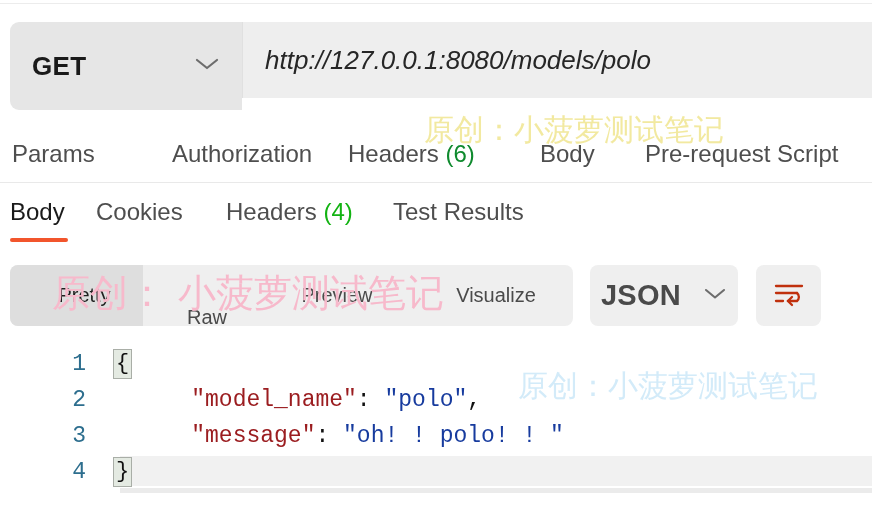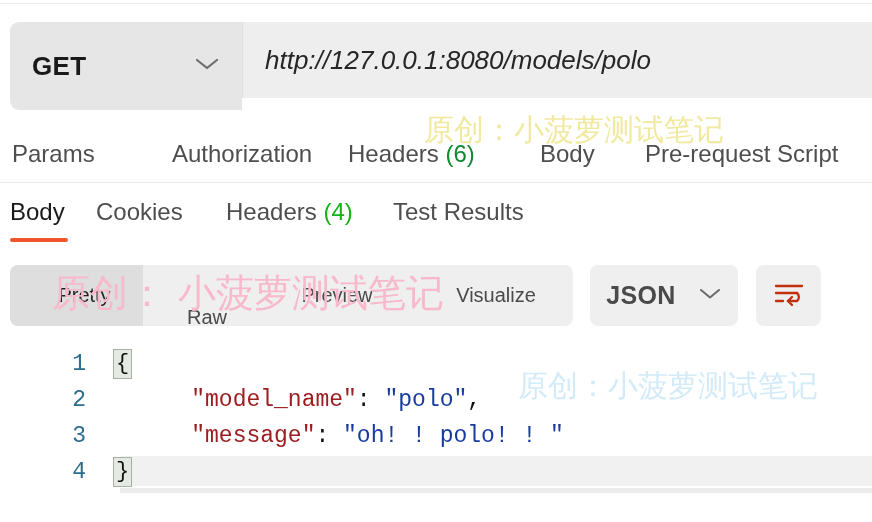--- a/index.html
+++ b/index.html
@@ -55,21 +55,21 @@
   .fmt-pretty { width:133px; }
   .fmt-raw    { width:112px;margin-top:44px; }
   .fmt-prev   { width:148px; }
   .fmt-vis    { width:170px; }
 
   .json-sel {
     position:absolute; left:590px; top:265px; width:148px; height:61px;
     background:#efefef; border-radius:8px;
     display:flex; align-items:center; justify-content:center; gap:22px;
   }
-  .json-sel .lbl { font-size:25px; font-weight:700; color:#4a4a4a; letter-spacing:.3px; }
+  .json-sel .lbl { font-size:29px; font-weight:700; color:#4a4a4a; letter-spacing:.3px; }
 
   .wrap-btn {
     position:absolute; left:756px; top:265px; width:65px; height:61px;
     background:#efefef; border-radius:8px;
     display:flex; align-items:center; justify-content:center;
   }
 
   
   .code-area { position:absolute; left:0; top:340px; width:872px; height:182px; background:#fff; }
   .ln { position:absolute; left:44px; width:42px; text-align:right;

